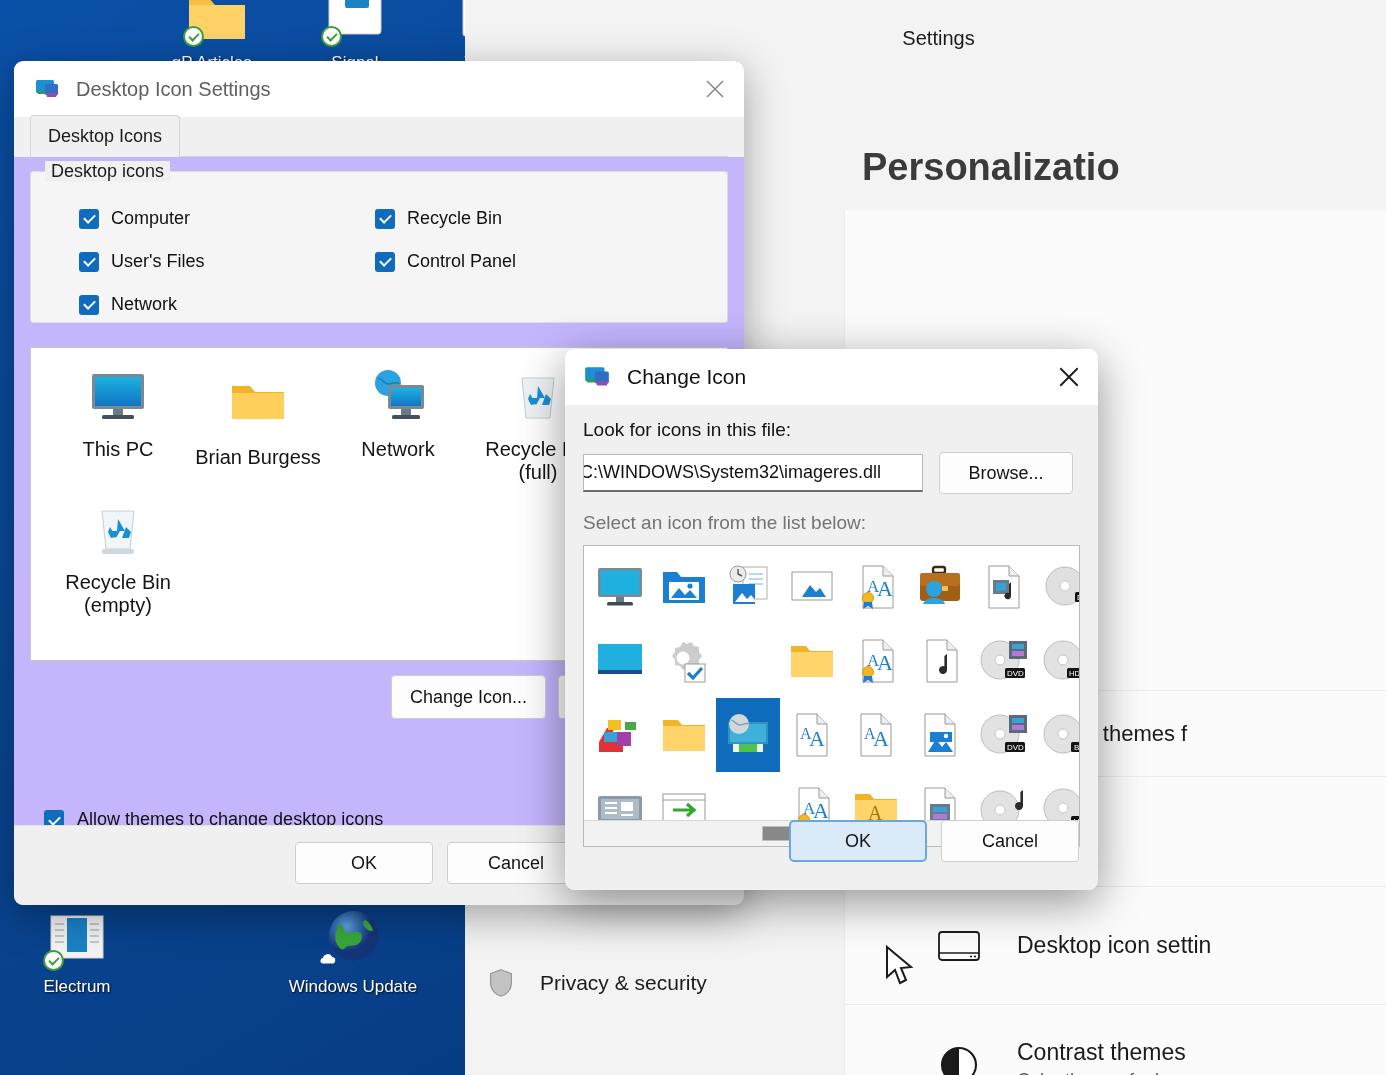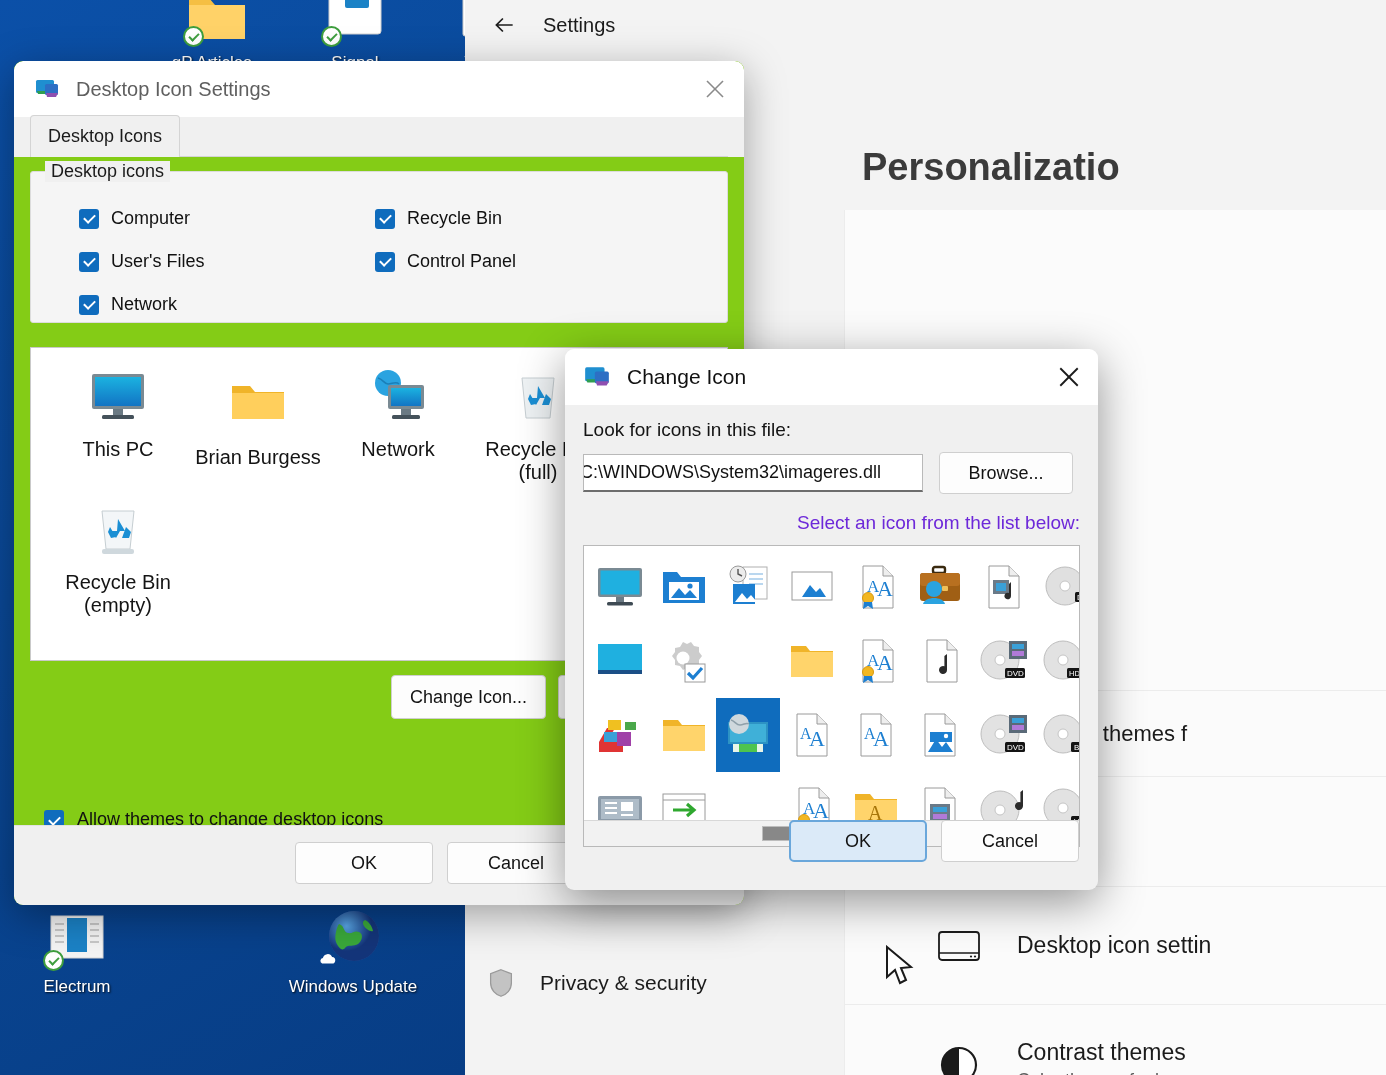--- a/index.html
+++ b/index.html
@@ -39,20 +39,21 @@
   }
 
   
   #settings {
     position:absolute; left:465px; top:0; width:921px; height:1075px;
     background:#f3f3f3;
   }
   #settings-titlebar {
     height:50px; display:flex; align-items:center; padding-left:26px; gap:26px;
     background:#f3f3f3;
+    flex-direction:column;
   }
   #back-arrow { width:26px; height:26px; color:#1d1d1d; cursor:pointer; }
   #settings-title { font-size:20px; color:#1b1b1b; }
 
   #settings-body { position:relative; height:1025px; display:flex; }
 
   
   #settings-nav {
     width:279px; padding-top:8px; position:relative;
   }
@@ -88,21 +89,21 @@
   #row-getmore { top:480px; height:86px; padding-left:160px; font-size:22px;}
   #row-related { top:566px; height:110px; padding-left:100px; font-size:21px; font-weight:bold; align-items:flex-end; padding-bottom:26px;}
   #row-deskicon { top:676px; height:118px; padding-left:92px; gap:36px; font-size:23px;}
   #row-contrast { top:794px; height:120px; padding-left:92px; gap:36px;}
   .row-title { font-size:23px; color:#1b1b1b; }
   .row-sub { font-size:18px; color:#5d5d5d; margin-top:4px; }
 
   
   #dis {
     position:absolute; left:14px; top:61px; width:730px; height:844px;
-    background:#84cc16; border-radius:9px;
+    background:#c4b5fd; border-radius:9px;
     box-shadow:0 10px 40px rgba(0,0,0,.35);
     overflow:hidden;
   }
   #dis-titlebar {
     height:56px; background:#ffffff; display:flex; align-items:center;
     padding:0 0 0 20px; border-radius:9px 9px 0 0; position:relative;
   }
   #dis-title { font-size:20px; color:#5f5f5f; margin-left:16px; }
   .close-btn {
     position:absolute; right:0; top:0; width:58px; height:56px;
@@ -177,21 +178,21 @@
   #ci-body { padding:14px 18px 0 18px; position:relative; }
   .ci-label { font-size:19px; color:#141414; }
   #ci-path-row { display:flex; align-items:center; gap:16px; margin-top:11px;}
   #ci-path {
     width:340px; height:38px; background:#fff; border:1px solid #b9b9b9;
     border-bottom:2px solid #6d6d6d;
     display:flex; align-items:center; padding-left:2px;
     font-size:18px; color:#111; overflow:hidden; white-space:nowrap;
   }
   #ci-browse { width:134px; height:42px; }
-  #ci-sublabel { margin-top:18px; font-size:19px; color:#6d28d9;text-align:right;}
+  #ci-sublabel { margin-top:18px; font-size:19px; color:#737373;}
 
   #icon-list {
     margin-top:11px; height:302px; background:#fff;
     border:1px solid #b9b9b9; position:relative; overflow:hidden;
   }
   #icon-grid {
     position:absolute; left:0; top:4px; display:grid;
     grid-template-columns: repeat(8, 64px);
     column-gap:0; row-gap:0;
     padding-left:4px;

